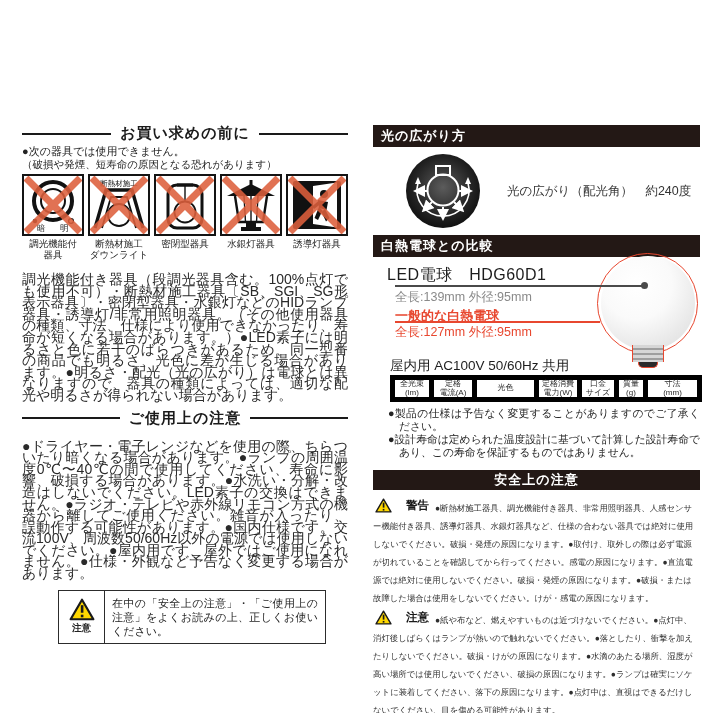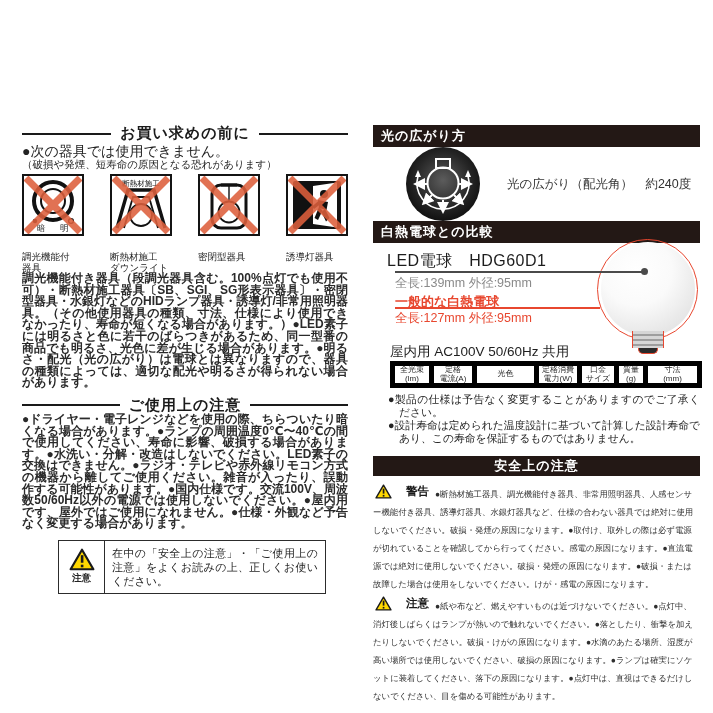--- a/index.html
+++ b/index.html
@@ -5,40 +5,40 @@
   * { margin:0; padding:0; box-sizing:border-box; }
   html,body { background:#ffffff; }
   body { font-family:"Liberation Sans","DejaVu Sans",sans-serif; color:#232323; }
   .page { position:relative; width:713px; height:713px; background:#fff; overflow:hidden; }
 
   
   .col-left { position:absolute; left:22px; top:125px; width:326px; }
   .sec-header { display:flex; align-items:center; gap:9px; height:17px; }
   .sec-header .rule { flex:1; height:2px; background:#1a1a1a; }
   .sec-header h2 { font-size:15px; font-weight:bold; letter-spacing:1px; color:#1a1a1a; white-space:nowrap; }
-  .lead1 { margin-top:3px; font-size:14px; line-height:13px; }
+  .lead1 { margin-top:3px; font-size:11px; line-height:13px; }
   .lead2 { font-size:10.5px; line-height:12px; }
   .icons-row { margin-top:4px; display:flex; justify-content:space-between; }
   .fixture { width:62px; }
   .fixture-box { width:62px; height:62px; border:2px solid #141414; background:#fff; }
   .fixture-box svg { display:block; }
-  .fixture-label { margin-top:16px; text-align:left; font-size:9.5px; line-height:10.5px; color:#232323; }
+  .fixture-label { margin-top:3px; text-align:center; font-size:9.5px; line-height:10.5px; color:#232323; }
   .fixture-label span { display:block; }
-  .body-text { margin-top:0; font-size:12px; line-height:11.6px; text-align:justify; color:#2a2a2a;font-weight:bold; }
+  .body-text { margin-top:14px; font-size:14px; line-height:11.6px; text-align:justify; color:#2a2a2a; }
   .sec-header.second { margin-top:8px; }
   .caution-box { margin:10px 0 0 36px; width:268px; min-height:42px; border:1.5px solid #2c2c2c; display:flex; background:#fff; }
   .cb-label { width:46px; border-right:1.5px solid #2c2c2c; display:flex; flex-direction:column; align-items:center; justify-content:center; padding:3px 0; }
   .cb-label .cb-word { font-size:9.5px; font-weight:bold; margin-top:1px; }
   .cb-text { flex:1; padding:5px 7px; font-size:11px; line-height:14px; display:flex; align-items:center; text-align:justify; }
 
   
   .col-right { position:absolute; left:373px; top:125px; width:327px; }
   .bar { height:22px; background:#231815; color:#fff; font-size:13px; font-weight:bold; line-height:22px; padding-left:8px; letter-spacing:1px; }
   .bar.center { text-align:center; padding-left:0; height:20px; line-height:20px; }
-  .spread { height:74px; display:flex; align-items:center; }
+  .spread { height:88px; display:flex; align-items:center; }
   .spread svg { margin-left:32px; display:block; }
   .spread-caption { margin-left:26px; font-size:12.5px; color:#333; }
 
   .comparison { position:relative; height:98px; }
   .led-name { position:absolute; left:14px; top:8px; font-size:16px; color:#1c1c1c; letter-spacing:0.5px; }
   .led-line { position:absolute; left:22px; top:28px; width:250px; height:2px; background:#4a4a4a; }
   .led-dot { position:absolute; left:268px; top:25px; width:7px; height:7px; border-radius:50%; background:#4a4a4a; }
   .led-size { position:absolute; left:22px; top:32px; font-size:12.5px; color:#8a8a8a; }
   .inc-name { position:absolute; left:22px; top:50px; font-size:13px; font-weight:bold; color:#e8472f; }
   .inc-line { position:absolute; left:22px; top:64px; width:205px; height:1.5px; background:#e8472f; }
@@ -138,20 +138,42 @@
                 <line x1="56" y1="2" x2="2" y2="56"></line>
             </g>
           </svg>
         </div>
         <div class="fixture-label">
           <span>密閉型器具</span>
           <span></span>
         </div>
       </div>
 
+      <div class="fixture">
+        <div class="fixture-box">
+          <svg width="58" height="58" viewBox="0 0 58 58">
+            <line x1="29" y1="4" x2="29" y2="9" stroke="#111" stroke-width="3"></line>
+            <path d="M5 20 L29 8 L53 20 Z" fill="#111"></path>
+            <path d="M13 20 L17 46 H41 L45 20" fill="none" stroke="#111" stroke-width="2.4"></path>
+            <line x1="22" y1="20" x2="23.5" y2="46" stroke="#111" stroke-width="1.4"></line>
+            <line x1="29" y1="20" x2="29" y2="46" stroke="#111" stroke-width="1.4"></line>
+            <line x1="36" y1="20" x2="34.5" y2="46" stroke="#111" stroke-width="1.4"></line>
+            <rect x="24" y="46" width="10" height="5" fill="#111"></rect>
+            <rect x="19" y="51" width="20" height="4" fill="#111"></rect>
+            <g stroke="#dd5f3c" stroke-width="7" opacity="0.88">
+              <line x1="2" y1="2" x2="56" y2="56"></line>
+                <line x1="56" y1="2" x2="2" y2="56"></line>
+            </g>
+          </svg>
+        </div>
+        <div class="fixture-label">
+          <span>水銀灯器具</span>
+          <span></span>
+        </div>
+      </div>
 
       <div class="fixture">
         <div class="fixture-box">
           <svg width="58" height="58" viewBox="0 0 58 58">
             <rect x="5" y="5" width="48" height="48" rx="2" fill="#111"></rect>
             <path d="M25 10 L49 6.5 V51.5 L25 48 Z" fill="#fff"></path>
             <g fill="#111">
               <circle cx="36" cy="18" r="4"></circle>
               <path d="M30 24 L40 26 L38.5 34 L31 32 Z"></path>
               <path d="M31 31 L26.5 42 L30 44 L34.5 34.5 Z"></path>

